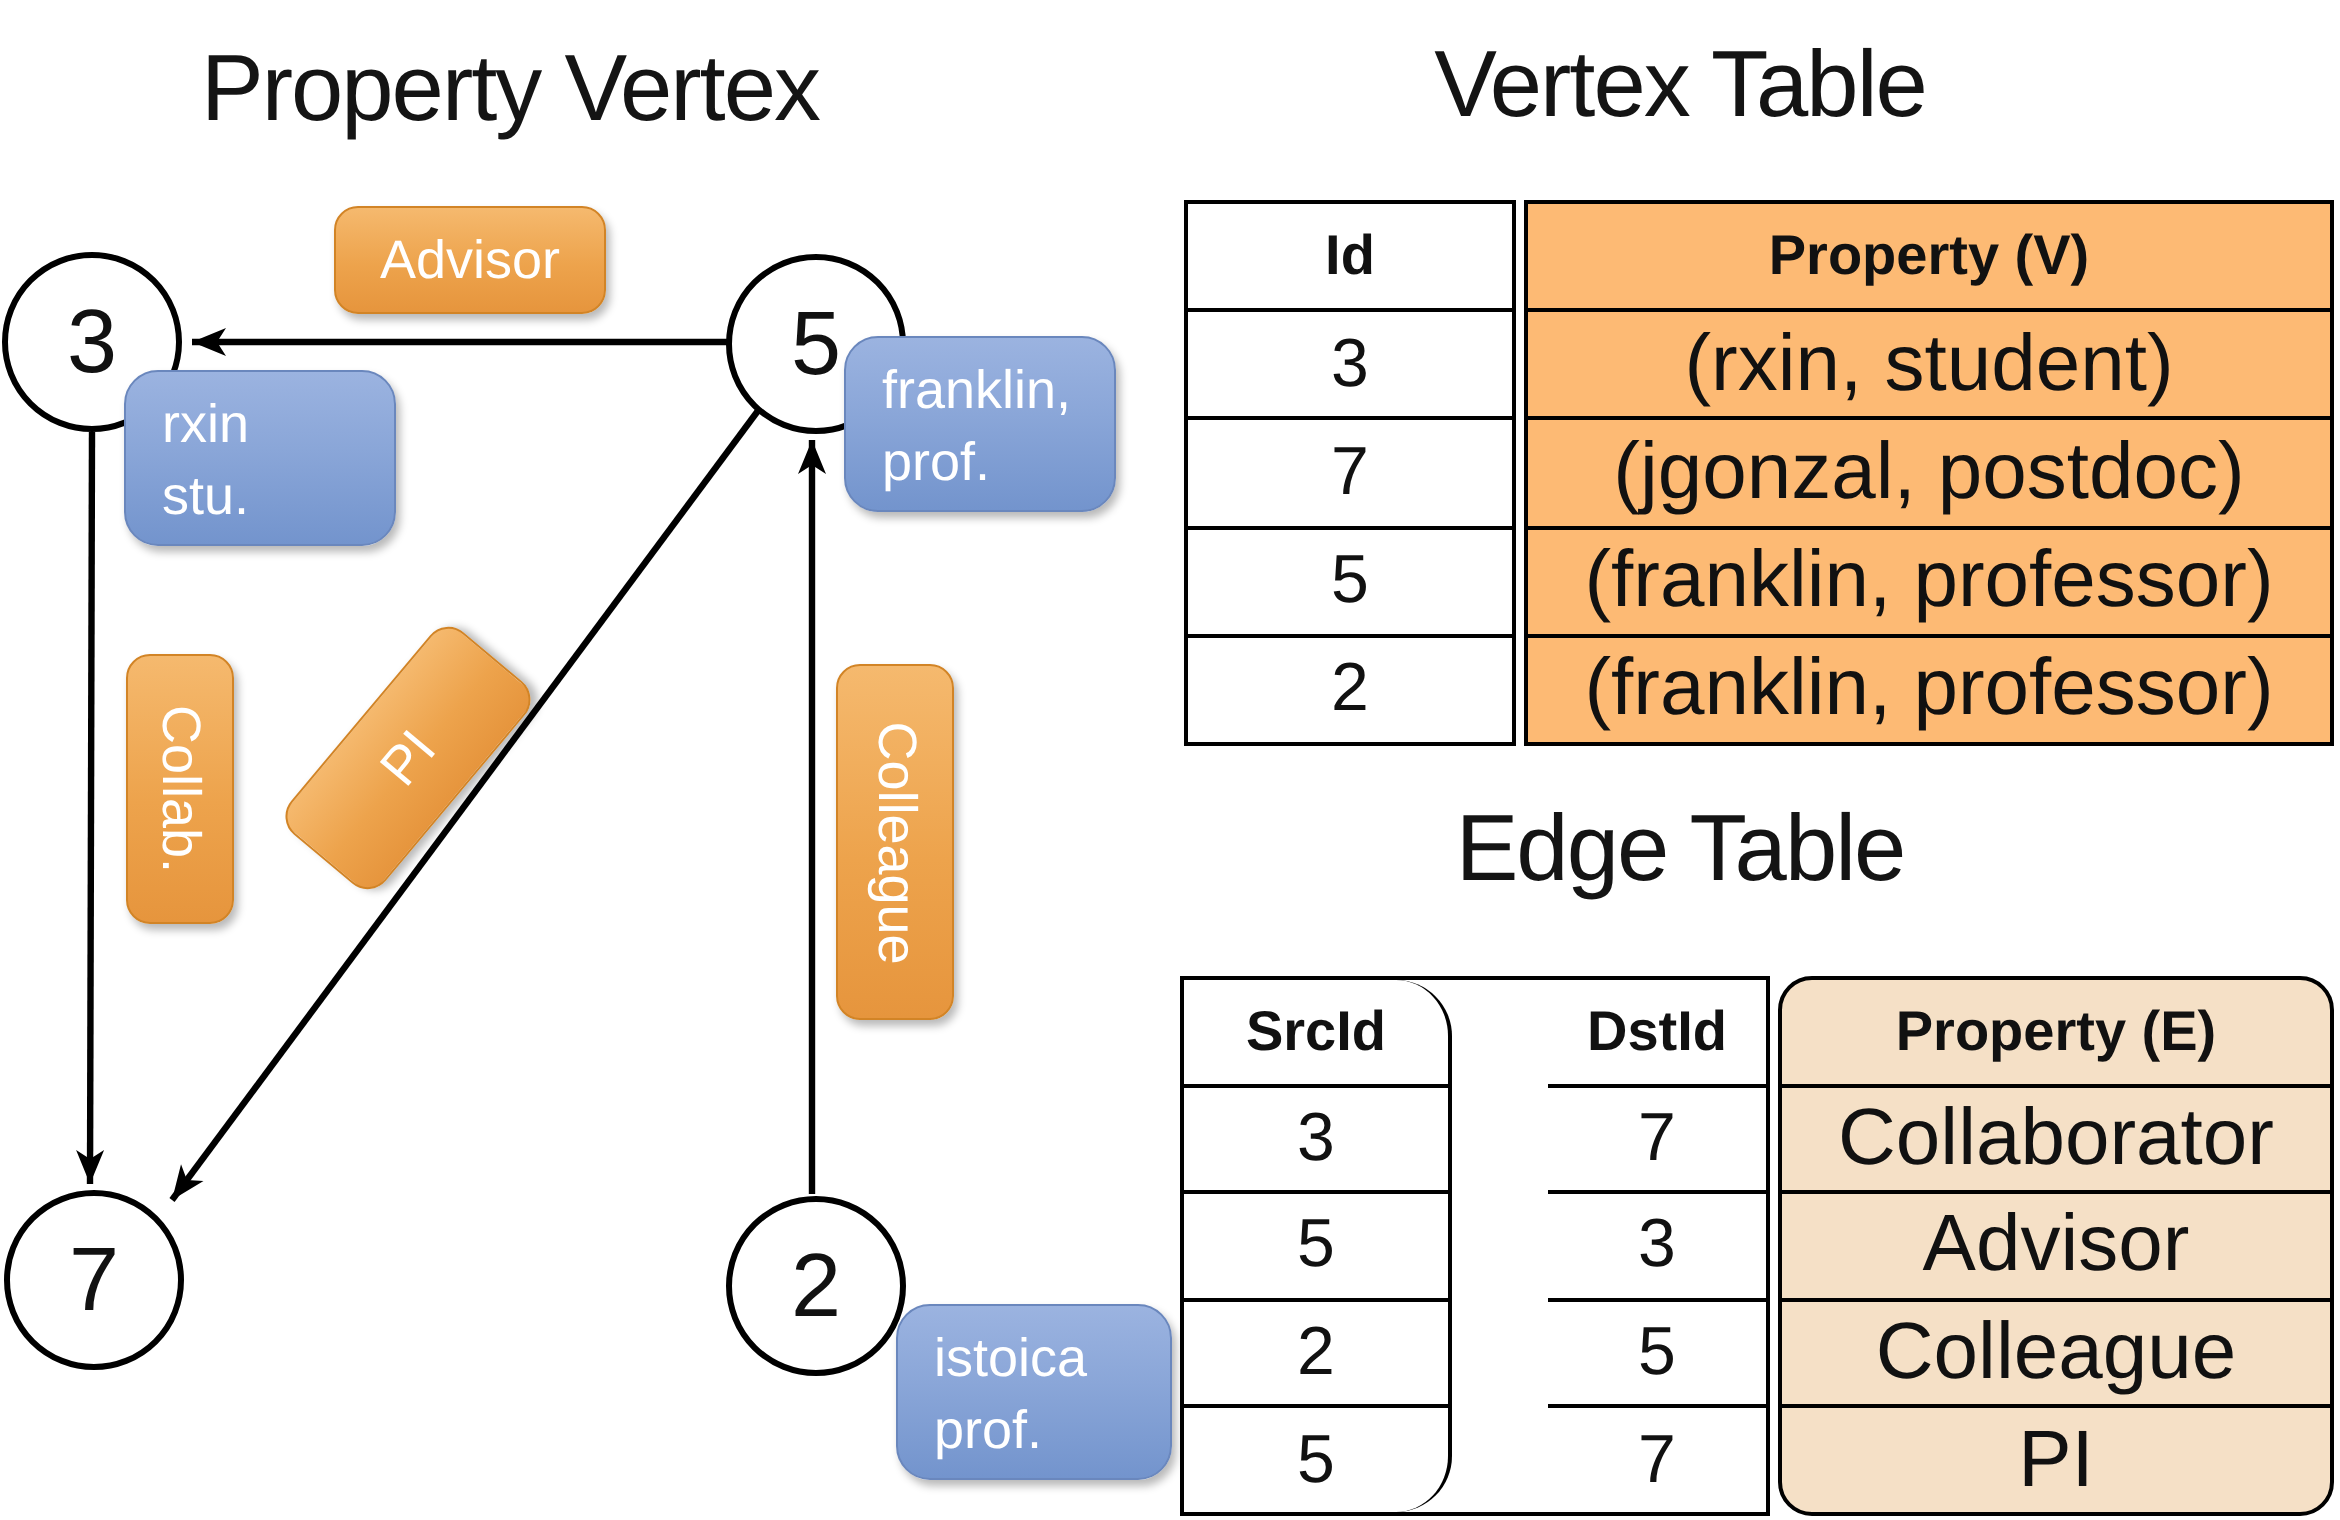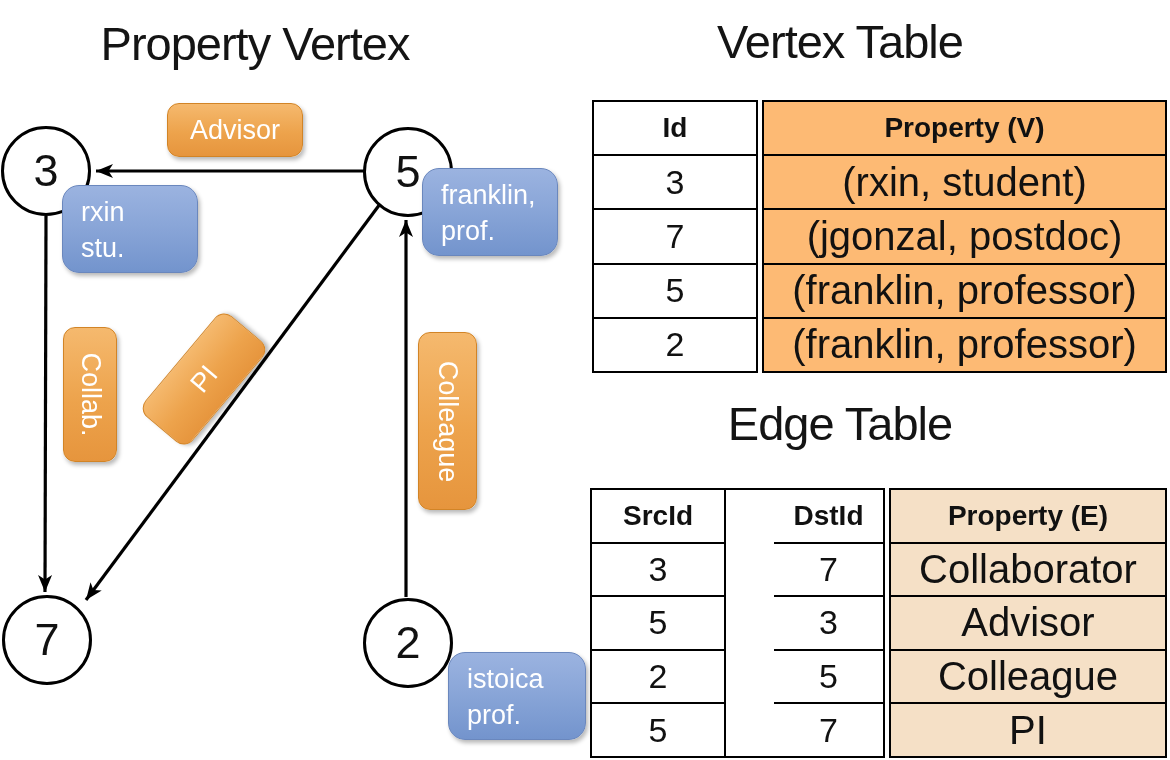--- a/index.html
+++ b/index.html
@@ -122,36 +122,36 @@
       <div class="cell">(jgonzal, postdoc)</div>
       <div class="cell">(franklin, professor)</div>
       <div class="cell">(franklin, professor)</div>
     </div>
   </div>
 
   <div class="big-title" style="left:585px; top:396px; width:510px;">Edge Table</div>
 
   <div class="tblwrap" style="left:590px; top:488px; width:577px; height:270px;">
     <div class="twocol" style="width:295px;">
-      <div class="inner left" style="width:134px;">
+      <div class="inner left" style="width:134px;border-radius:28px;">
         <div class="cell hdr">SrcId</div>
         <div class="cell num">3</div>
         <div class="cell num">5</div>
         <div class="cell num">2</div>
         <div class="cell num">5</div>
       </div>
       <div class="inner" style="flex:1;padding-left:48px;">
         <div class="cell hdr">DstId</div>
         <div class="cell num">7</div>
         <div class="cell num">3</div>
         <div class="cell num">5</div>
         <div class="cell num">7</div>
       </div>
     </div>
-    <div class="tcol efill" style="flex:1;">
+    <div class="tcol efill" style="flex:1;border-radius:17px;">
       <div class="cell hdr">Property (E)</div>
       <div class="cell">Collaborator</div>
       <div class="cell">Advisor</div>
       <div class="cell">Colleague</div>
       <div class="cell">PI</div>
     </div>
   </div>
 
 </div>
 

